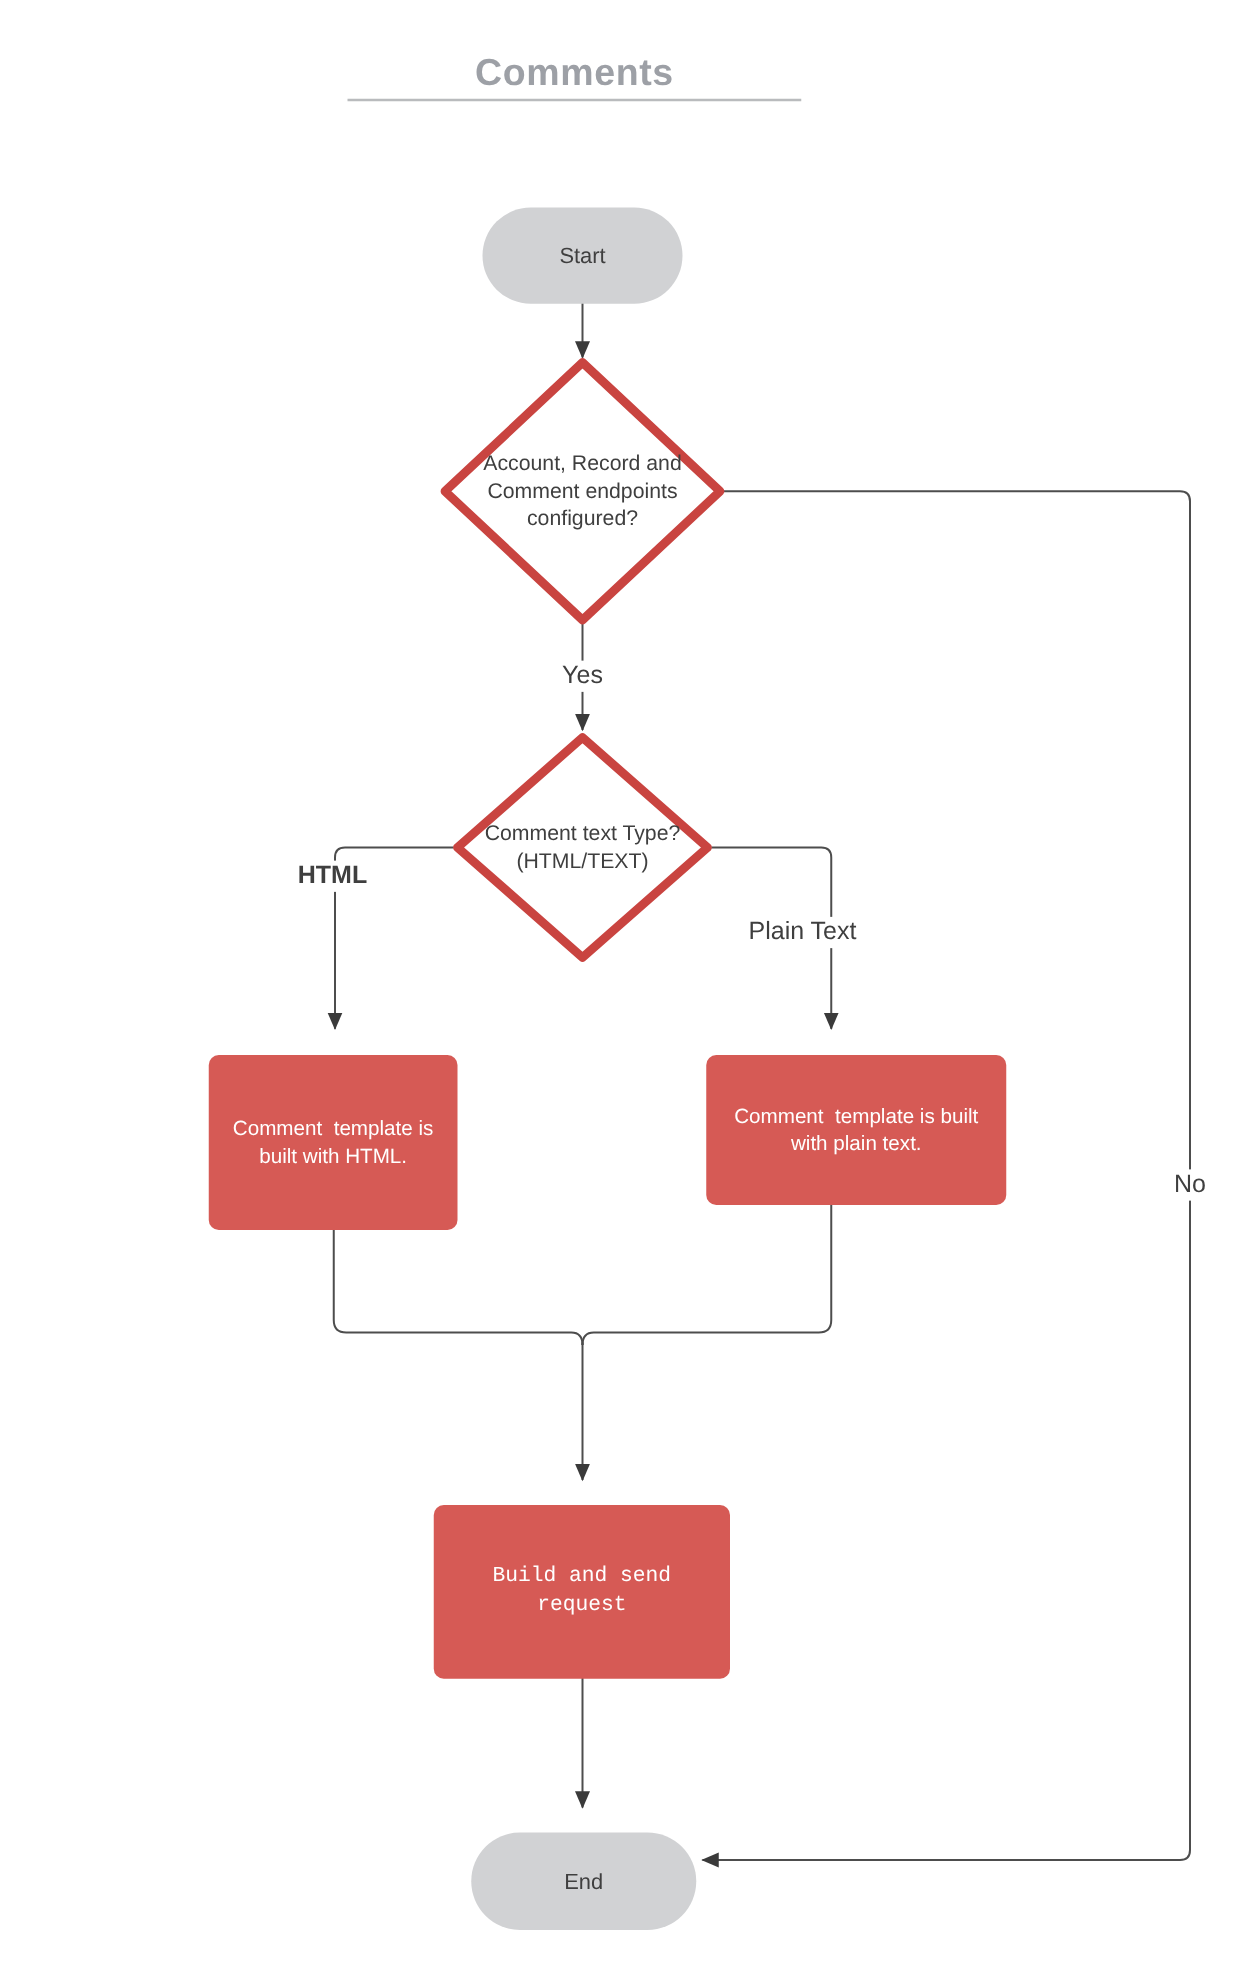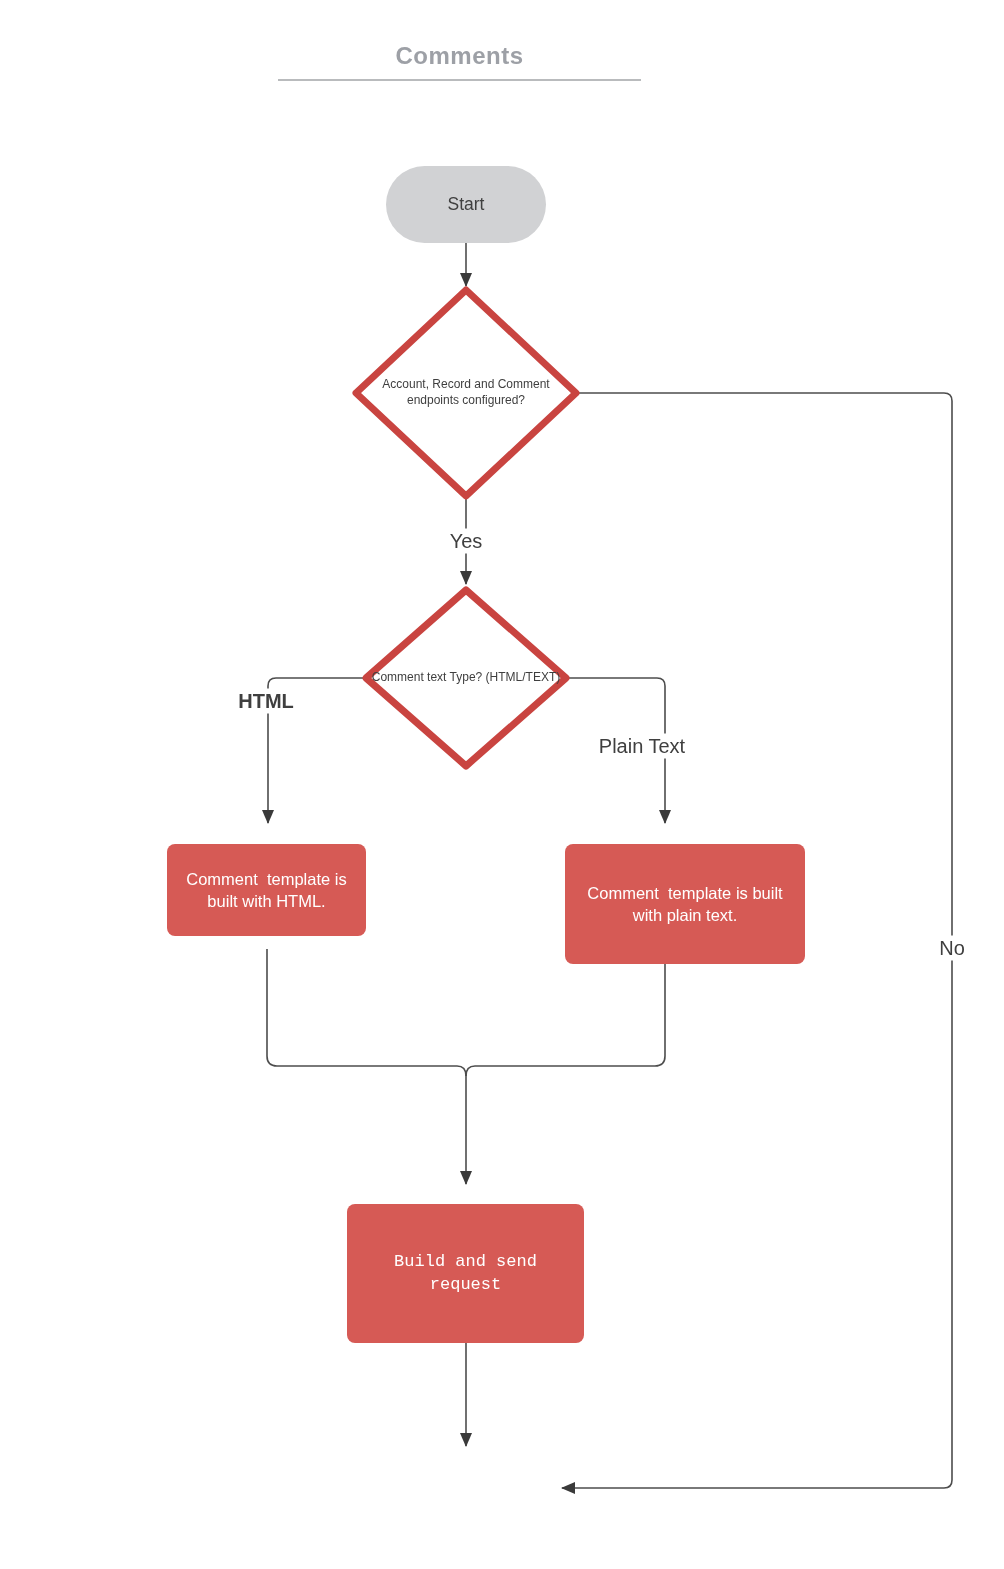--- a/index.html
+++ b/index.html
@@ -8,21 +8,21 @@
     width: 1004px;
     height: 1569px;
     background: #ffffff;
     font-family: "Liberation Sans", sans-serif;
     overflow: hidden;
   }
   .diagram-title {
     position: absolute;
     left: 278px; top: 42px; width: 363px;
     text-align: center;
-    font-size: 24px;
+    font-size: 30px;
     font-weight: 700;
     color: var(--title-gray);
     letter-spacing: 0.5px;
   }
   .title-underline {
     position: absolute;
     left: 278px; top: 79px; width: 363px; height: 2px;
     background: var(--underline-gray);
   }
   svg.wires { position: absolute; left: 0; top: 0; }
@@ -60,21 +60,21 @@
     line-height: 1.35;
     padding: 8px 18px;
   }
   .decision-label {
     position: absolute;
     display: flex;
     align-items: center;
     justify-content: center;
     text-align: center;
     color: var(--text-dark);
-    font-size: 12px;
+    font-size: 17px;
     line-height: 1.3;
     pointer-events: none;
   }
   .decision-label .inner { width: 200px; }
   .shape-label { white-space: pre-wrap; }
   .edge-label {
     position: absolute;
     transform: translate(-50%, -50%);
     background: #ffffff;
     padding: 1px 4px;
@@ -117,31 +117,34 @@
   </div>
 
   <div class="decision-label" style="left:356px; top:290px; width:220px; height:206px;">
     <div class="inner shape-label">Account, Record and Comment endpoints configured?</div>
   </div>
 
   <div class="decision-label" style="left:366px; top:590px; width:200px; height:176px;">
     <div class="inner shape-label">Comment text Type? (HTML/TEXT)</div>
   </div>
 
-  <div class="node process" style="left:167px; top:828px; width:199px; height:92px;">
+  <div class="node process" style="left:167px; top:828px; width:199px; height:140px;">
     <span class="shape-label">Comment  template is built with HTML.</span>
   </div>
 
   <div class="node process" style="left:565px; top:828px; width:240px; height:120px;">
     <span class="shape-label">Comment  template is built with plain text.</span>
   </div>
 
   <div class="node process" style="left:347px; top:1188px; width:237px; height:139px; font-size:17px;font-family:Liberation Mono, monospace;">
     <span class="shape-label">Build and send request</span>
   </div>
 
+  <div class="node terminal" style="left:377px; top:1450px; width:180px; height:78px;">
+    <span class="shape-label">End</span>
+  </div>
 
   <div class="edge-label" style="left:466px; top:541px;">Yes</div>
   <div class="edge-label" style="left:952px; top:948px;">No</div>
   <div class="edge-label" style="left:266px; top:701px;font-weight:bold;">HTML</div>
   <div class="edge-label" style="left:642px; top:702px;margin-top:44px;">Plain Text</div>
 
 </div>
 
 </body></html>

